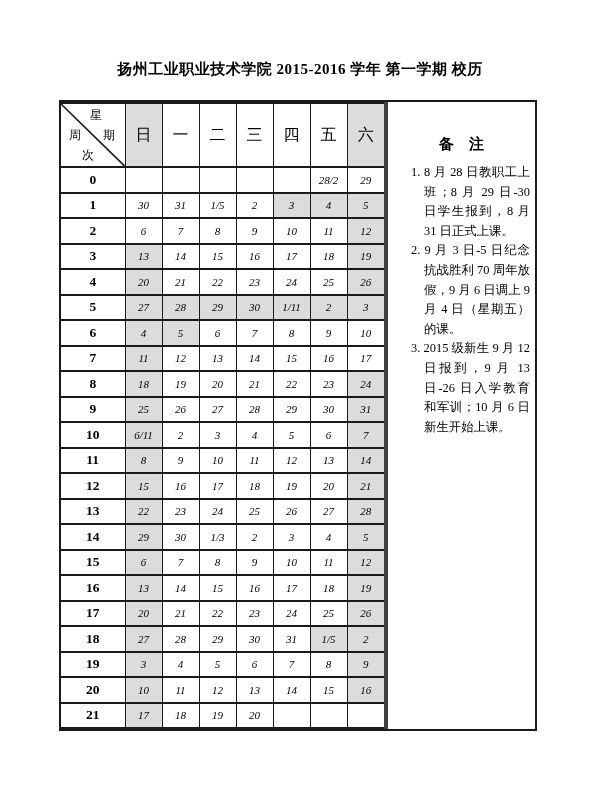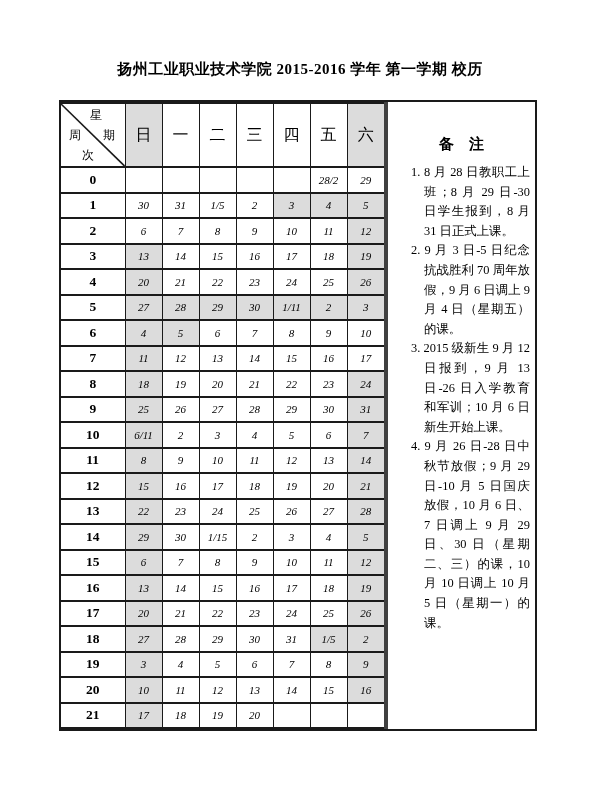--- a/index.html
+++ b/index.html
@@ -236,21 +236,21 @@
           <td class="date">24</td>
           <td class="date">25</td>
           <td class="date">26</td>
           <td class="date">27</td>
           <td class="date g">28</td>
         </tr>
         <tr>
           <td class="wk">14</td>
           <td class="date g">29</td>
           <td class="date">30</td>
-          <td class="date">1/15</td>
+          <td class="date">1/3</td>
           <td class="date">2</td>
           <td class="date">3</td>
           <td class="date">4</td>
           <td class="date g">5</td>
         </tr>
         <tr>
           <td class="wk">15</td>
           <td class="date g">6</td>
           <td class="date">7</td>
           <td class="date">8</td>
@@ -321,16 +321,15 @@
         </tr>
       </tbody>
   </table>
 
   <div class="notes">
     <div class="notes-title">备　注</div>
     <div class="notes-list" id="notes-list">
         <div class="note"><span class="no">1. </span>8 月 28 日教职工上班；8 月 29 日-30 日学生报到，8 月 31 日正式上课。</div>
         <div class="note"><span class="no">2. </span>9 月 3 日-5 日纪念抗战胜利 70 周年放假，9 月 6 日调上 9 月 4 日（星期五）的课。</div>
         <div class="note"><span class="no">3. </span>2015 级新生 9 月 12 日报到，9 月 13 日-26 日入学教育和军训；10 月 6 日新生开始上课。</div>
-        <div class="note"><span class="no">4. </span>9 月 26 日-28 日中秋节放假；9 月 29 日-10 月 5 日国庆放假，10 月 6 日、7 日调上 9 月 29 日、30 日（星期二、三）的课，10 月 10 日调上 10 月 5 日（星期一）的课。</div>
       </div>
   </div>
 </div>
 
 </body></html>

